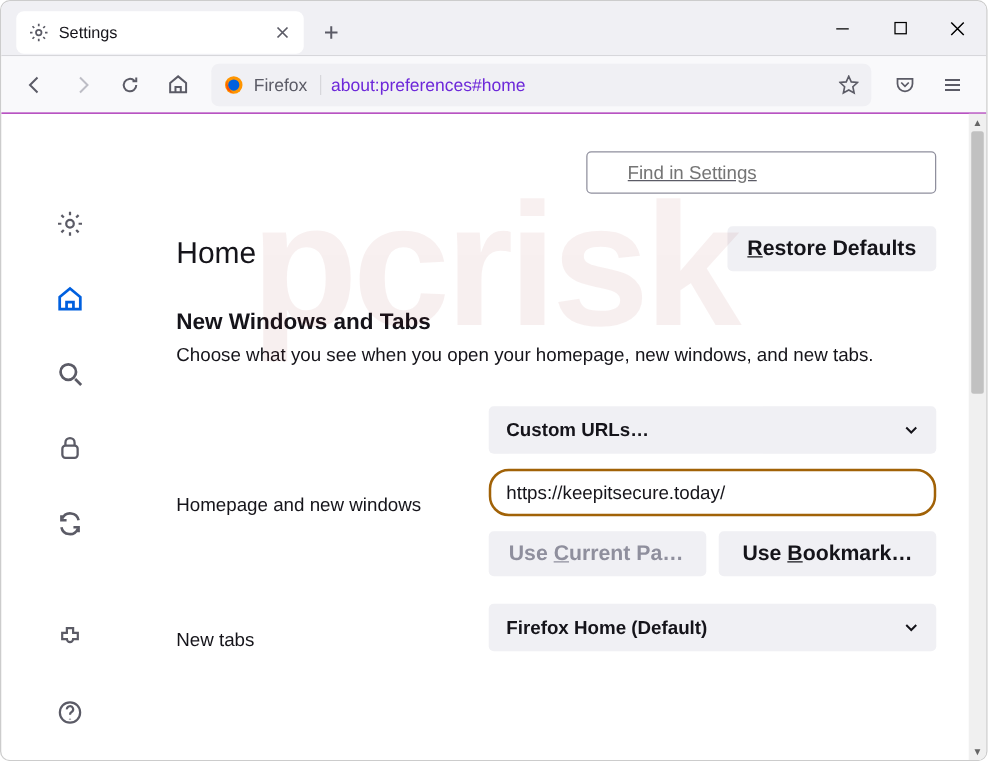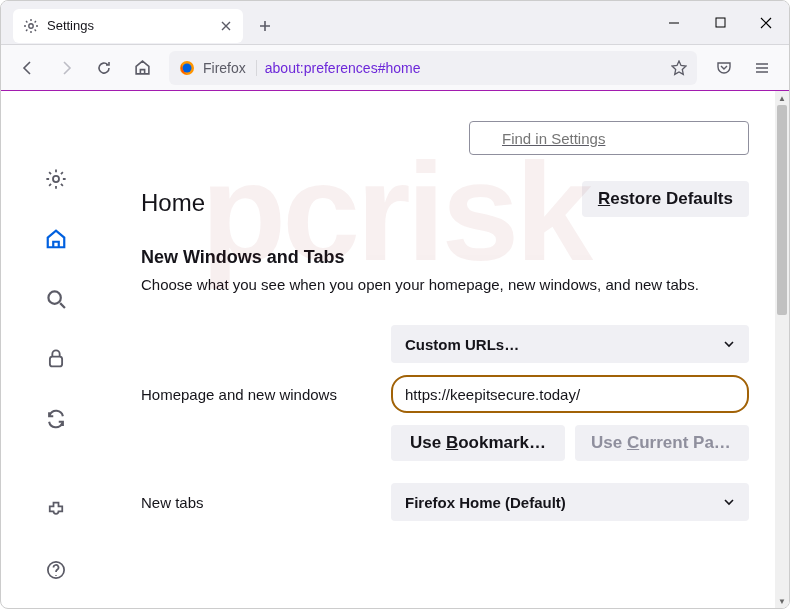--- a/index.html
+++ b/index.html
@@ -43,21 +43,21 @@
 
 .title-row { display: flex; align-items: flex-end; justify-content: space-between; margin-bottom: 30px; }
 .page-title { font-size: 24px; font-weight: 400; color: #15141a; }
 .btn { height: 36px; padding: 0 16px; background: #f0f0f4; border: none; border-radius: 4px; font-size: 17px; color: #15141a; cursor: pointer; font-weight: 600; }
 .btn .ul { text-decoration: underline; }
 .btn.disabled { color: #8f8f9d; cursor: default; }
 
 .section-title { font-size: 18px; font-weight: 700; color: #15141a; margin-bottom: 6px; }
 .section-desc { font-size: 15px; color: #15141a; margin-bottom: 30px; line-height: 1.4; }
 
-.form-row { display: flex; align-items: center; margin-bottom: 12px; gap: 20px; }
+.form-row { display: flex; align-items: flex-end; margin-bottom: 12px; gap: 20px; }
 .form-label { width: 230px; font-size: 15px; color: #15141a; }
 .form-ctrl { flex: 1; max-width: 360px; }
 .dropdown { width: 100%; height: 38px; background: #f0f0f4; border: none; border-radius: 4px; padding: 0 14px; font-size: 15px; font-weight: 600; color: #15141a; display: flex; align-items: center; justify-content: space-between; }
 .dropdown svg { width: 12px; height: 12px; }
 .text-input { width: 100%; height: 38px; border: 2px solid #a16207; border-radius: 16px; padding: 0 12px; font-size: 15px; color: #15141a; }
 .btn-row { display: flex; gap: 10px; margin-left: 250px; margin-bottom: 22px; }
 .btn-row .btn { flex: 1; max-width: 175px; white-space: nowrap; overflow: hidden; text-overflow: ellipsis; }
 
 
 .watermark { position: absolute; top: 130px; left: 0; right: 0; bottom: 0; pointer-events: none; opacity: 0.06; display: flex; align-items: flex-start; justify-content: center; }
@@ -221,22 +221,22 @@
     </div>
 
     <div class="form-row">
       <div class="form-label">Homepage and new windows</div>
       <div class="form-ctrl">
         <input class="text-input" value="https://keepitsecure.today/" style="">
       </div>
     </div>
 
     <div class="btn-row">
+      <button class="btn disabled">Use <span class="ul">C</span>urrent Pages</button>
       <button class="btn">Use <span class="ul">B</span>ookmark…</button>
-      <button class="btn disabled">Use <span class="ul">C</span>urrent Pages</button>
     </div>
 
     <div class="form-row">
       <div class="form-label">New tabs</div>
       <div class="form-ctrl">
         <div class="dropdown">
           <span>Firefox Home (Default)</span>
           <svg viewBox="0 0 12 12" fill="none" stroke="currentColor" stroke-width="1.6">
               <path d="M2 4l4 4 4-4"></path>
             </svg>

